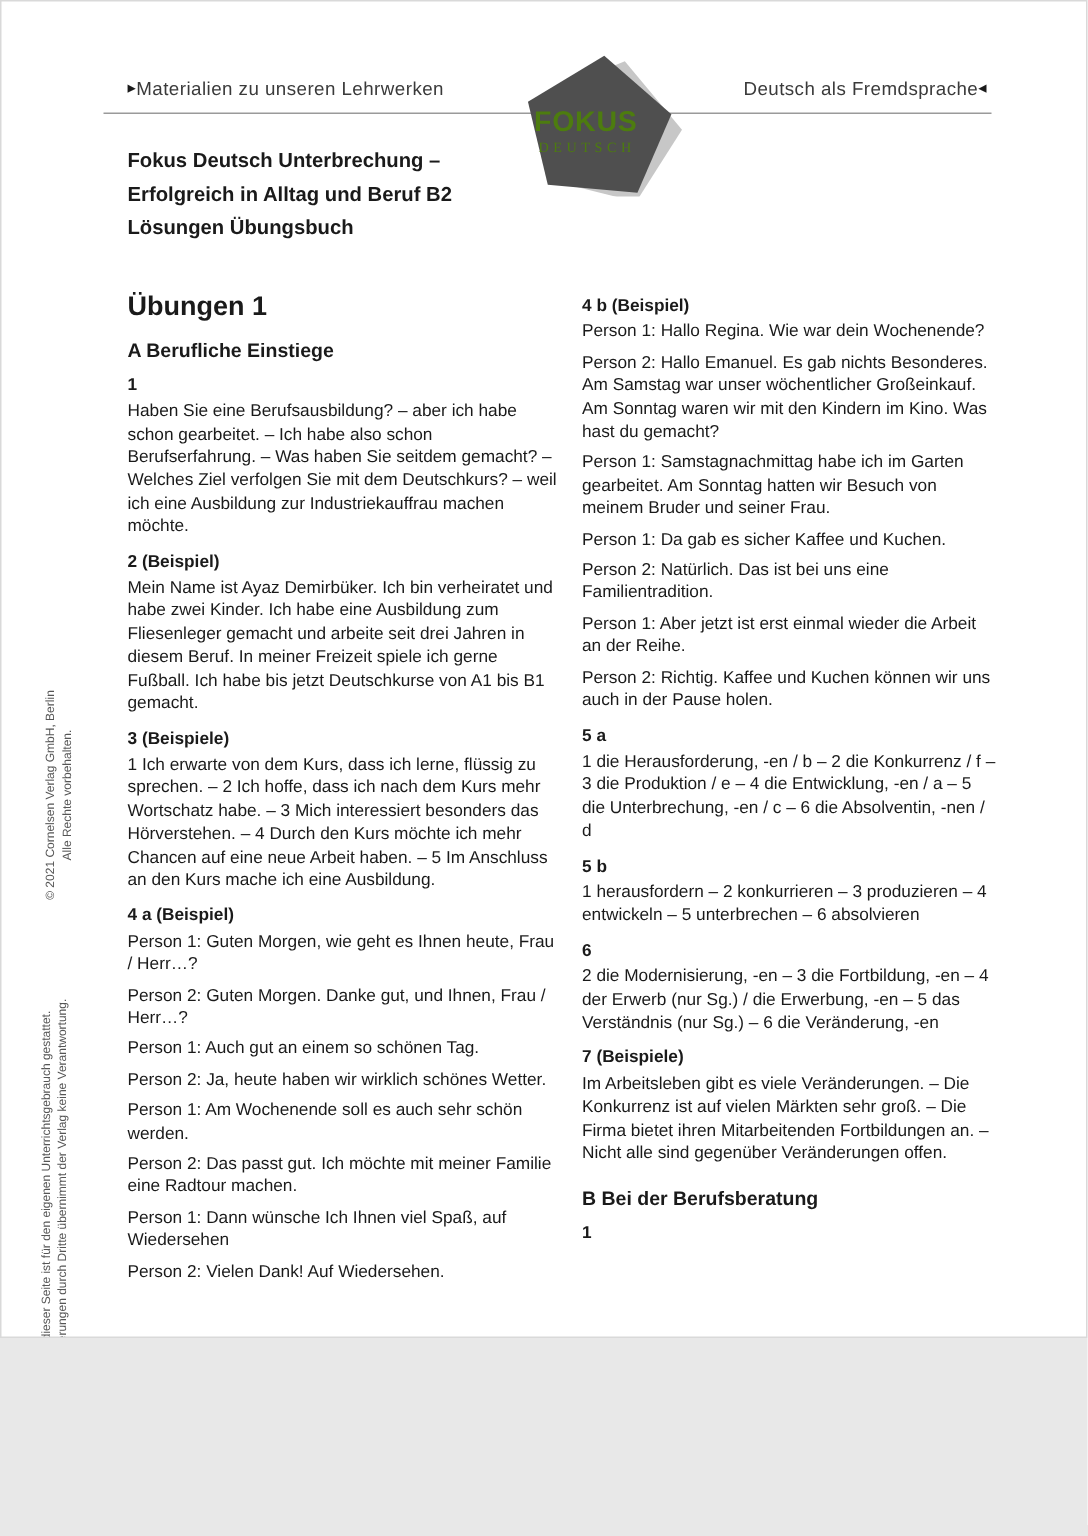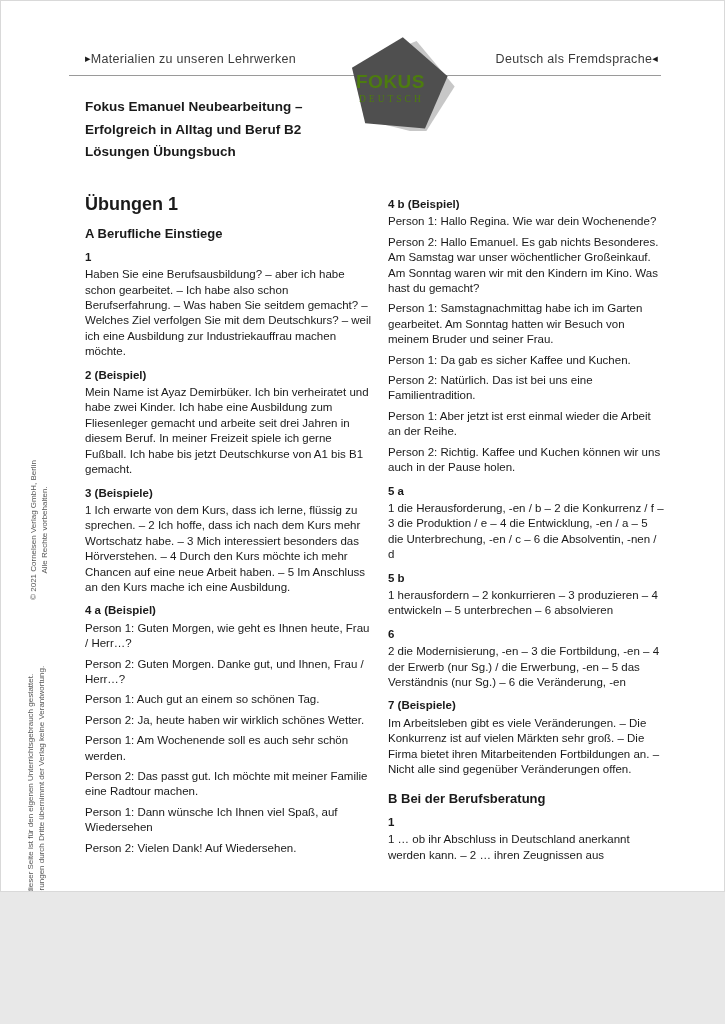--- a/index.html
+++ b/index.html
@@ -57,21 +57,21 @@
         <polygon points="54,2 102,37 84,91 24,91 6,37" fill="#4f4f4f" transform="rotate(5 54 46)"></polygon>
       </svg>
       <div class="brand-text">
         <span class="brand-fokus">FOKUS</span>
         <span class="brand-deutsch">DEUTSCH</span>
       </div>
     </div>
   </div>
 
   <div class="title-block">
-    <div>Fokus Emanuel Neubearbeitung –</div>
+    <div>Fokus Deutsch Unterbrechung –</div>
     <div>Erfolgreich in Alltag und Beruf B2</div>
     <div>Lösungen Übungsbuch</div>
   </div>
 
   <div class="vtext vtext-copyright">
     <div>© 2021 Cornelsen Verlag GmbH, Berlin</div>
     <div>Alle Rechte vorbehalten.</div>
   </div>
   <div class="vtext vtext-notice">
     <div>Die Vervielfältigung dieser Seite ist für den eigenen Unterrichtsgebrauch gestattet.</div>
@@ -112,21 +112,20 @@
         <div class="block block-label">5 a</div>
         <div class="block block-para">1 die Herausforderung, -en / b – 2 die Konkurrenz / f – 3 die Produktion / e – 4 die Entwicklung, -en / a – 5 die Unterbrechung, -en / c – 6 die Absolventin, -nen / d</div>
         <div class="block block-label">5 b</div>
         <div class="block block-para">1 herausfordern – 2 konkurrieren – 3 produzieren – 4 entwickeln – 5 unterbrechen – 6 absolvieren</div>
         <div class="block block-label">6</div>
         <div class="block block-para">2 die Modernisierung, -en – 3 die Fortbildung, -en – 4 der Erwerb (nur Sg.) / die Erwerbung, -en – 5 das Verständnis (nur Sg.) – 6 die Veränderung, -en</div>
         <div class="block block-label">7 (Beispiele)</div>
         <div class="block block-para">Im Arbeitsleben gibt es viele Veränderungen. – Die Konkurrenz ist auf vielen Märkten sehr groß. – Die Firma bietet ihren Mitarbeitenden Fortbildungen an. – Nicht alle sind gegenüber Veränderungen offen.</div>
         <div class="block block-section">B Bei der Berufsberatung</div>
         <div class="block block-label">1</div>
-        <div class="block block-para">1 … ob ihr Abschluss in Deutschland anerkannt werden kann. – 2 … ihren Zeugnissen aus</div>
       </div>
   </div>
 
   <div>
     <div class="cornelsen-logo">Cornelsen</div>
     <div class="ftr-rule"></div>
     <a class="ftr-url" href="#">www.cornelsen.de/daf</a>
     <div class="ftr-page">Seite 1 von 24</div>
   </div>
 

